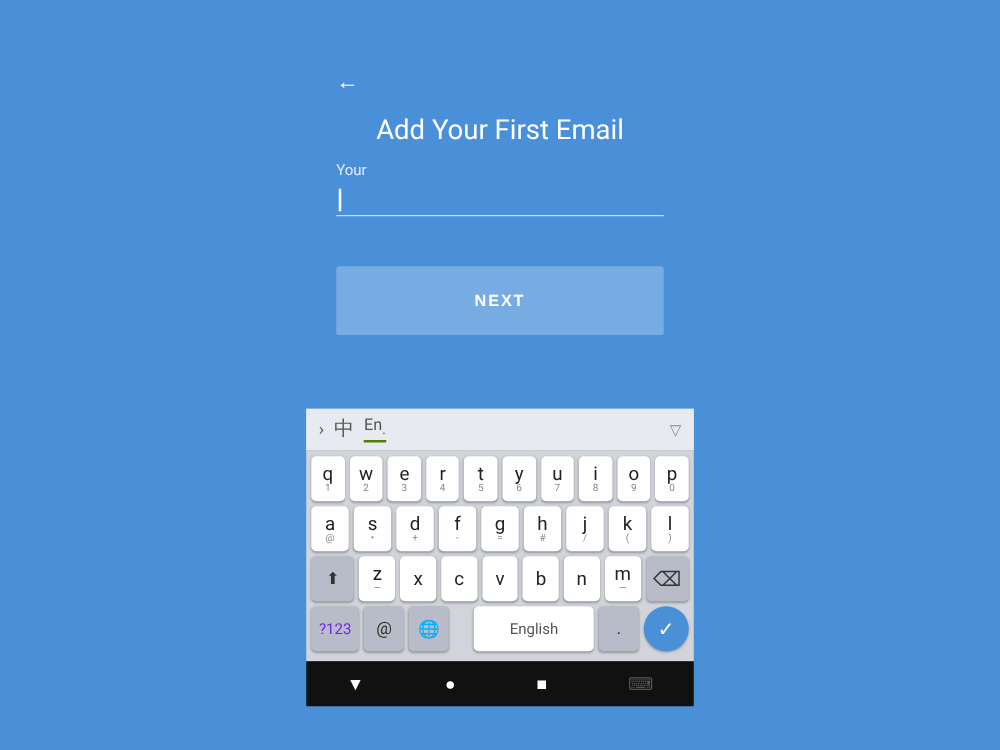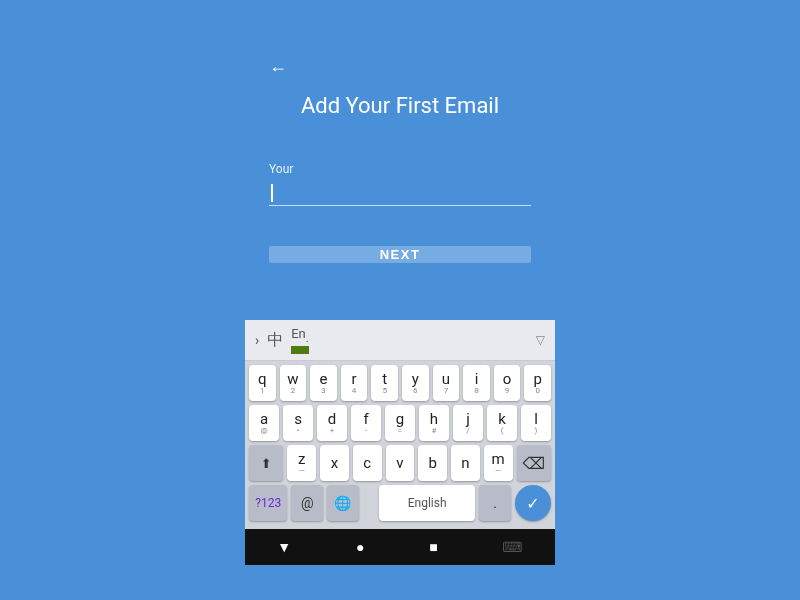--- a/index.html
+++ b/index.html
@@ -37,21 +37,21 @@
       cursor: pointer;
       margin-bottom: 16px;
       width: 24px;
     }
 
     .page-title {
       color: white;
       font-size: 22px;
       font-weight: 400;
       text-align: center;
-      margin-bottom: 44px;
+      margin-bottom: 12px;
     }
 
     .email-label {
       color: rgba(255,255,255,0.85);
       font-size: 12px;
       margin-bottom: 4px;
     }
 
     .email-input-wrapper {
       position: relative;
@@ -86,21 +86,21 @@
 
     @keyframes blink {
       0%, 100% { opacity: 1; }
       50% { opacity: 0; }
     }
 
     .next-btn {
       background-color: rgba(255,255,255,0.25);
       color: white;
       border: none;
-      padding: 1px;
+      padding: 20px;
       text-align: center;
       font-size: 13px;
       font-weight: 600;
       letter-spacing: 1.5px;
       cursor: pointer;
       width: 100%;
       border-radius: 2px;
     }
 
     
@@ -130,21 +130,21 @@
     }
 
     .toolbar-chinese {
       color: #555;
       font-size: 16px;
     }
 
     .toolbar-en {
       color: #555;
       font-size: 13px;
-      border-bottom: 8px solid #4d7c0f;
+      border-bottom: 2px solid #4d7c0f;
       padding-bottom: 1px;
     }
 
     .toolbar-collapse {
       color: #888;
       font-size: 12px;
     }
 
     .keyboard-rows {
       padding: 4px 4px 2px 4px;

